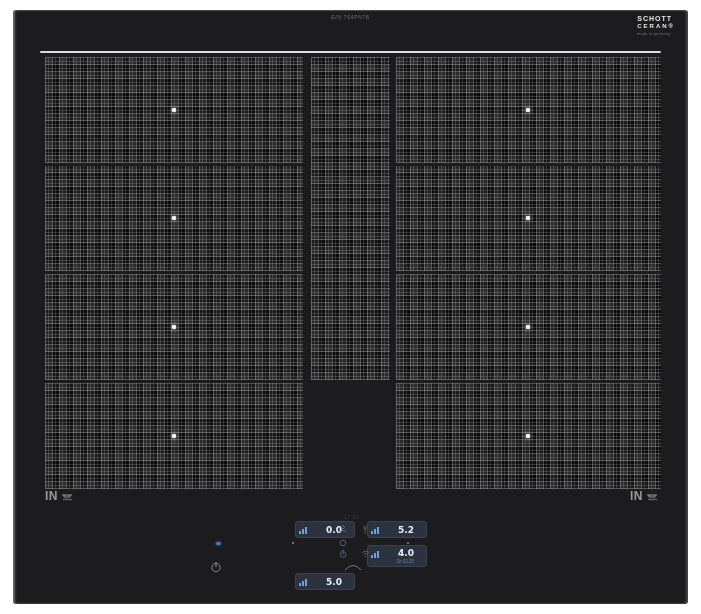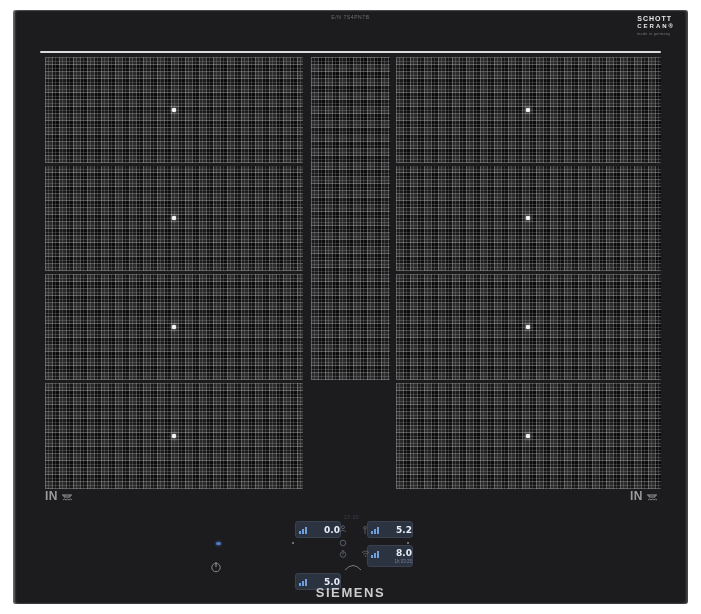--- a/index.html
+++ b/index.html
@@ -23,22 +23,22 @@
       repeating-linear-gradient(90deg, rgba(210,210,210,.32) 0 1px, rgba(0,0,0,0) 1px 3px, rgba(190,190,190,.20) 3px 4px, rgba(0,0,0,0) 4px 7px),
       repeating-linear-gradient(0deg,  rgba(210,210,210,.32) 0 1px, rgba(0,0,0,0) 1px 3px, rgba(190,190,190,.20) 3px 4px, rgba(0,0,0,0) 4px 7px),
       repeating-linear-gradient(90deg, rgba(255,255,255,.05) 0 7px, rgba(0,0,0,.28) 7px 14px),
       repeating-linear-gradient(0deg,  rgba(255,255,255,.05) 0 7px, rgba(0,0,0,.28) 7px 14px);
     border-radius:1px;}
   .marker{position:absolute;width:4px;height:4px;background:#f2f2f2;border-radius:1px;
           box-shadow:0 0 4px rgba(255,255,255,.85);}
   
   .in-badge{position:absolute;display:flex;align-items:center;gap:3px;color:#9b9b9b;font-size:12px;font-weight:bold;letter-spacing:.5px;}
   
-  .tile{position:absolute;width:46px;height:17px;background:#2b3240;border:1px solid #3a4252;border-radius:3px;
-        display:flex;align-items:center;justify-content:flex-end;padding-right:0;box-sizing:border-box;gap:3px;}
+  .tile{position:absolute;width:60px;height:17px;background:#2b3240;border:1px solid #3a4252;border-radius:3px;
+        display:flex;align-items:center;justify-content:flex-end;padding-right:12px;box-sizing:border-box;gap:3px;}
   .tile .val{color:#e9eef6;font-size:9px;font-weight:bold;font-family:"DejaVu Sans",sans-serif;}
   .tile .bars{margin-right:auto;margin-left:3px;}
   .tile.tall{height:22px;flex-wrap:wrap;align-content:flex-start;padding-top:1px;}
   .tile .sub{width:100%;text-align:right;font-size:4.5px;color:#76809a;margin-top:-2px;}
   .mini-clock{position:absolute;font-size:5px;color:#3b4350;letter-spacing:.5px;}
   .cicon{position:absolute;opacity:.85;}
   .side-dot{position:absolute;width:2px;height:2px;background:#8b8b8b;border-radius:50%;}
   .led{position:absolute;width:5px;height:3px;border-radius:50%;background:#4d7fc9;box-shadow:0 0 3px #4d7fc9;}
   .brand{position:absolute;left:0;width:100%;text-align:center;color:#cbcccf;
          font-size:13px;font-weight:bold;letter-spacing:1.6px;}
@@ -131,21 +131,21 @@
           <rect x="6" y="1" width="2" height="7" fill="#6f9fdd"></rect>
       </svg>
       <span class="val">5.2</span>
     </div>
     <div class="tile tall" style="left:354px;top:535px">
       <svg class="bars" width="9" height="8" viewBox="0 0 9 8" style="margin-top:3px">
         <rect x="0" y="5" width="2" height="3" fill="#6f9fdd"></rect>
           <rect x="3" y="3" width="2" height="5" fill="#6f9fdd"></rect>
           <rect x="6" y="1" width="2" height="7" fill="#6f9fdd"></rect>
       </svg>
-      <span class="val">8.0</span>
+      <span class="val">4.0</span>
       <span class="sub">1h 03:25</span>
     </div>
 
     <div class="mini-clock" style="left:331px;top:504px">17:30</div>
 
     <svg class="cicon" style="left:326px;top:515px" width="8" height="8" viewBox="0 0 8 8">
       <circle cx="4" cy="2.2" r="1.5" stroke="#6b7280" stroke-width=".9" fill="none"></circle>
       <path d="M1 7 q3 -3.5 6 0" stroke="#6b7280" stroke-width=".9" fill="none"></path>
     </svg>
     <svg class="cicon" style="left:326px;top:529px" width="8" height="8" viewBox="0 0 8 8">
@@ -165,15 +165,14 @@
       <path d="M2.3 4.3 q2.2 -1.8 4.4 0" stroke="#6b7280" stroke-width=".9" fill="none"></path>
       <circle cx="4.5" cy="6.3" r=".8" fill="#6b7280"></circle>
     </svg>
     <svg class="cicon" style="left:331px;top:554px" width="18" height="7" viewBox="0 0 18 7">
       <path d="M1 6 q8 -9 16 0" stroke="#8a8a8a" stroke-width="1" fill="none"></path>
     </svg>
 
     <div class="side-dot" style="left:279px;top:532px"></div>
     <div class="side-dot" style="left:394px;top:532px"></div>
 
-    <div class="brand" style="top:575px">SIEMENS</div>
   </div>
 </div>
 
 </body></html>

